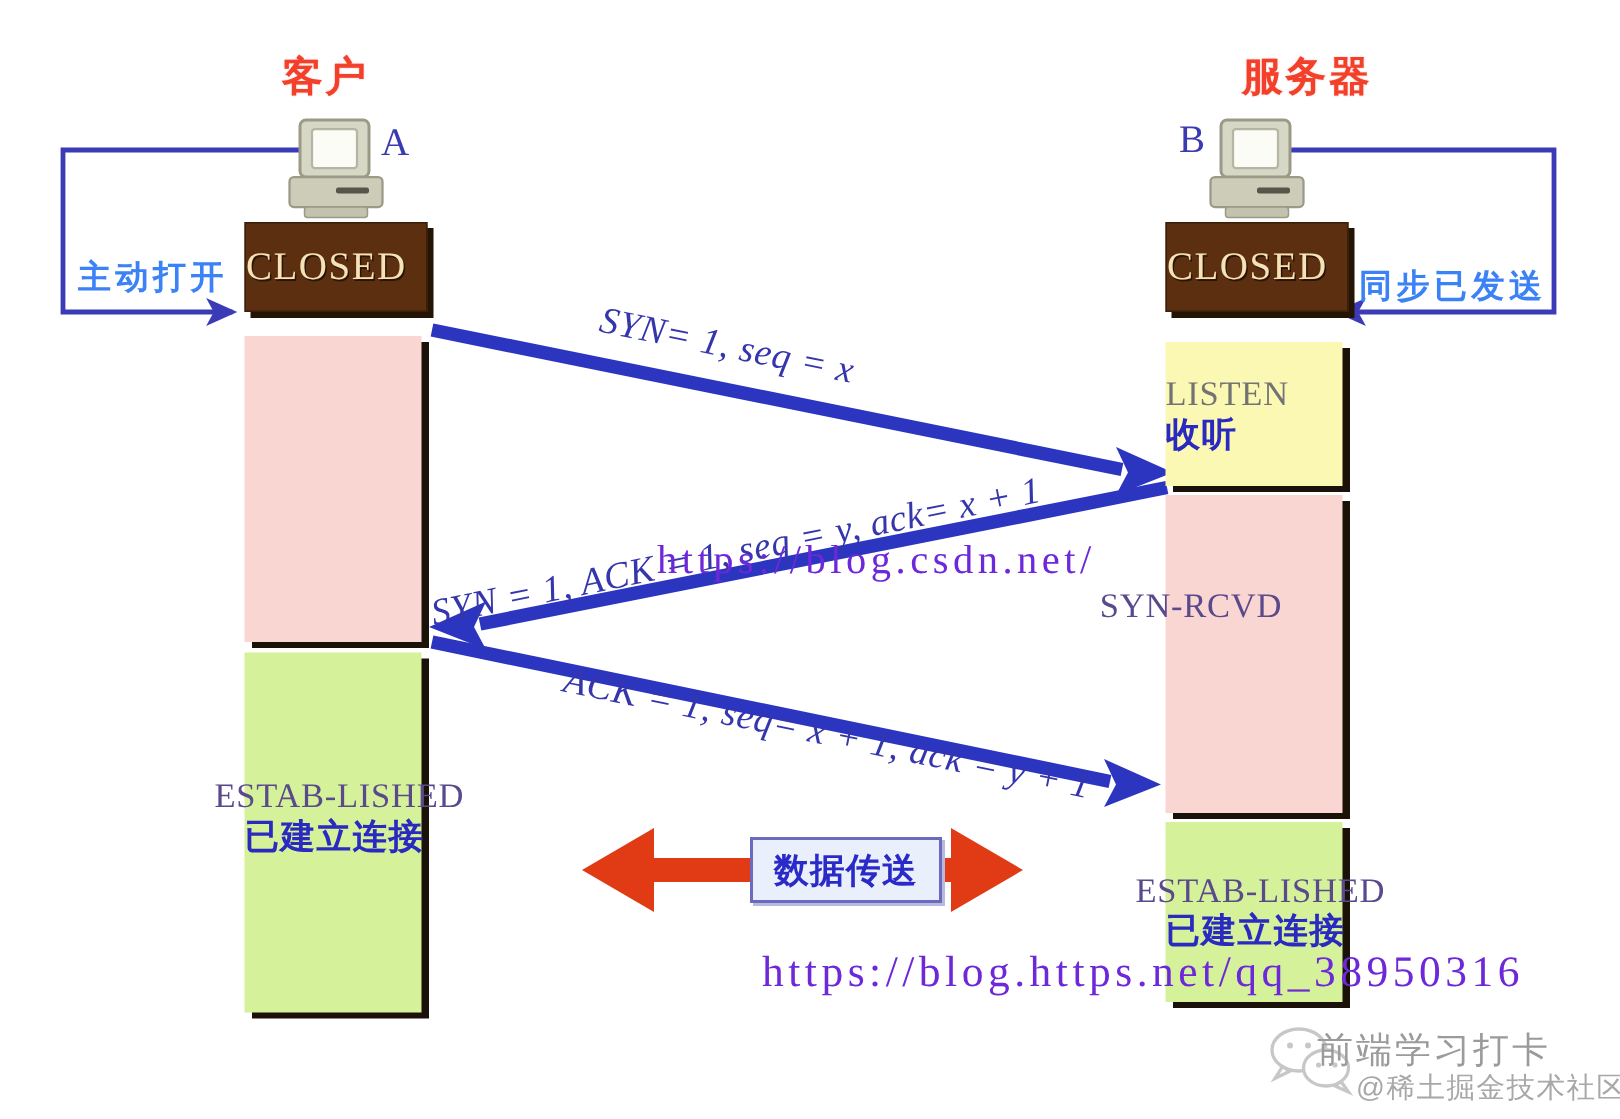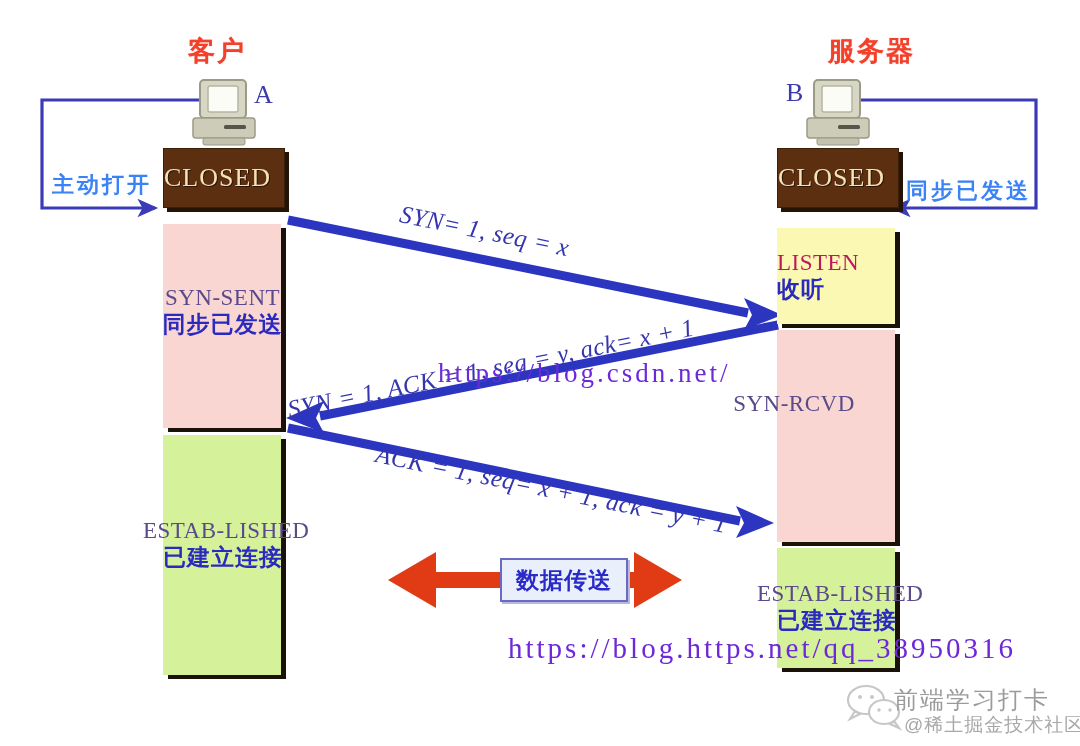--- a/index.html
+++ b/index.html
@@ -82,21 +82,21 @@
 
   .box-pink {
     background: #f9d6d1;
     box-shadow: 5px 4px 0 #1a1208;
   }
 
   .box-yellow {
     background: #fbf8b4;
     box-shadow: 5px 4px 0 #1a1208;
   }
-  .box-yellow .en { color: #be185d; }
+  .box-yellow .en { color: #737373; }
   .box-yellow .cn { color: #2a2ac0; }
 
   .box-green {
     background: #d5f29a;
     box-shadow: 5px 4px 0 #1a1208;
   }
 
   
   .state-label-over {
     position: absolute;
@@ -189,21 +189,21 @@
   
   #brand {
     position: absolute;
     left: 838px;
     top: 684px;
     width: 238px;
     height: 58px;
   }
   #brand .brand-text {
     position: absolute;
-    left: 56px;
+    left: 40px;
     top: 0px;
     font-family: "Liberation Sans", sans-serif;
     color: #9b9b9b;
     font-size: 24px;
     letter-spacing: 2px;
     white-space: nowrap;
   }
   #brand .brand-sub {
     position: absolute;
     left: 66px;
@@ -297,24 +297,20 @@
   <div class="host-letter" id="letter-b">B</div>
 
   <div class="open-label" id="label-active-open">主动打开</div>
   <div class="open-label" id="label-passive-open">同步已发送</div>
 
   <div class="state-box box-closed" style="left:163px; top:148px; width:122px; height:60px;">
     <div class="en">CLOSED</div>
   </div>
 
   <div class="state-box box-pink" style="left:163px; top:224px; width:118px; height:204px;"></div>
-  <div class="state-label-over" style="left:150px; top:284px; width:145px;">
-    <span class="en">SYN-SENT</span>
-    <span class="cn">同步已发送</span>
-  </div>
 
   <div class="state-box box-green" style="left:163px; top:435px; width:118px; height:240px;"></div>
   <div class="state-label-over" style="left:143px; top:517px; width:160px;">
     <span class="en">ESTAB-LISHED</span>
     <span class="cn">已建立连接</span>
   </div>
 
   <div class="state-box box-closed" style="left:777px; top:148px; width:122px; height:60px;">
     <div class="en">CLOSED</div>
   </div>

